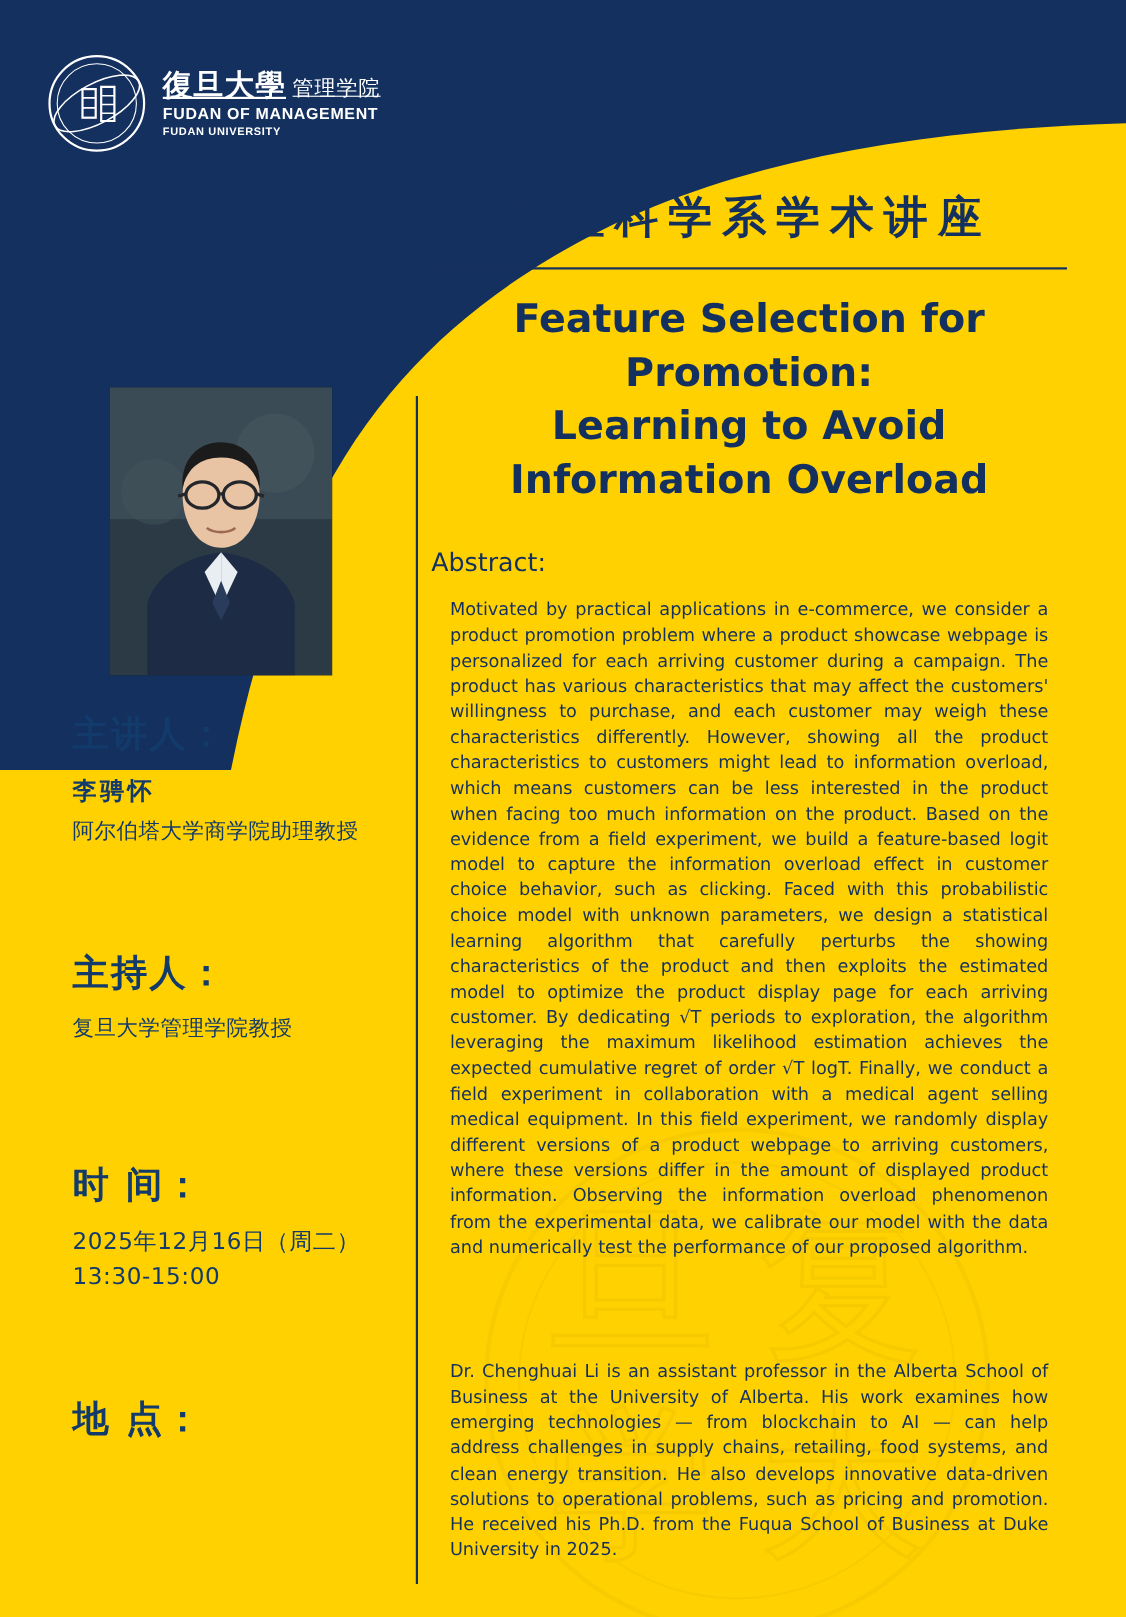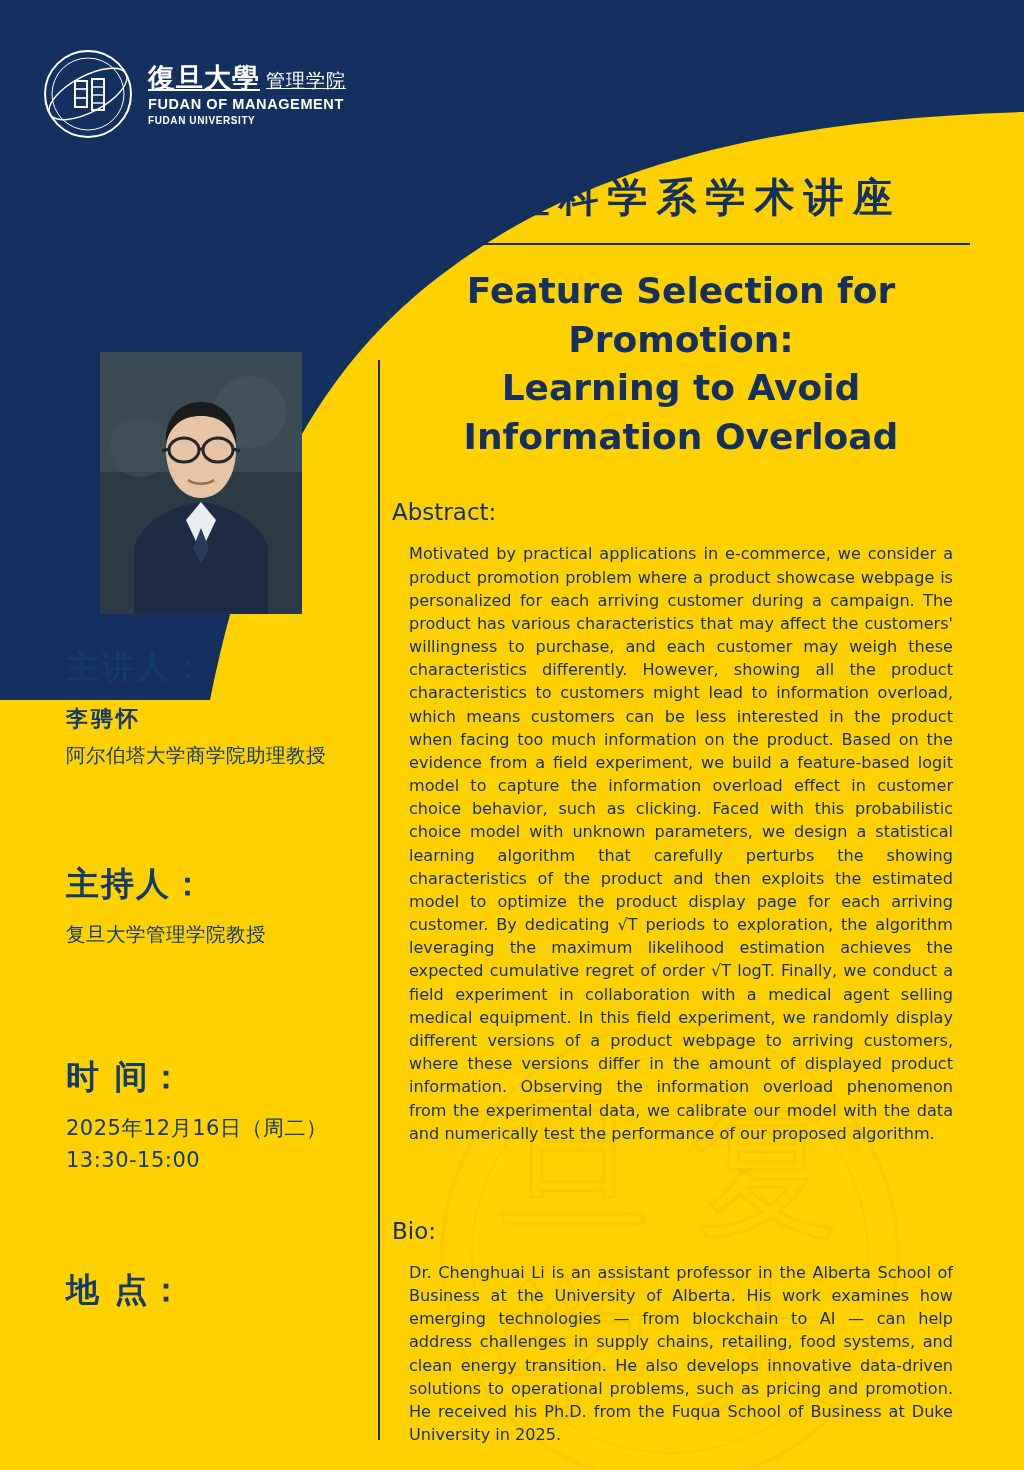--- a/index.html
+++ b/index.html
@@ -322,17 +322,16 @@
     <h2 class="en-title">
       <span>Feature Selection for Promotion:</span><br>
       <span>Learning to Avoid Information Overload</span>
     </h2>
 
     <h3 class="sec-heading">Abstract:</h3>
     <p class="body-text">Motivated by practical applications in e-commerce, we consider a product promotion problem where a product showcase webpage is personalized for each arriving customer during a campaign. The product has various characteristics that may affect the customers' willingness to purchase, and each customer may weigh these characteristics differently. However, showing all the product characteristics to customers might lead to information overload, which means customers can be less interested in the product when facing too much information on the product. Based on the evidence from a field experiment, we build a feature-based logit model to capture the information overload effect in customer choice behavior, such as clicking. Faced with this probabilistic choice model with unknown parameters, we design a statistical learning algorithm that carefully perturbs the showing characteristics of the product and then exploits the estimated model to optimize the product display page for each arriving customer. By dedicating √T periods to exploration, the algorithm leveraging the maximum likelihood estimation achieves the expected cumulative regret of order  √T logT. Finally, we conduct a field experiment in collaboration with a medical agent selling medical equipment. In this field experiment, we randomly display different versions of a product webpage to arriving customers, where these versions differ in the amount of displayed product information. Observing the information overload phenomenon from the experimental data, we calibrate our model with the data and numerically test the performance of our proposed algorithm.</p>
 
     <div class="bio-gap"></div>
 
-    <h3 class="sec-heading">Bio:</h3>
     <p class="body-text">Dr. Chenghuai Li is an assistant professor in the Alberta School of Business at the University of Alberta. His work examines how emerging technologies — from blockchain to AI — can help address challenges in supply chains, retailing, food systems, and clean energy transition. He also develops innovative data-driven solutions to operational problems, such as pricing and promotion. He received his Ph.D. from the Fuqua School of Business at Duke University in 2025.</p>
   </div>
 
 </div>
 
 </body></html>

